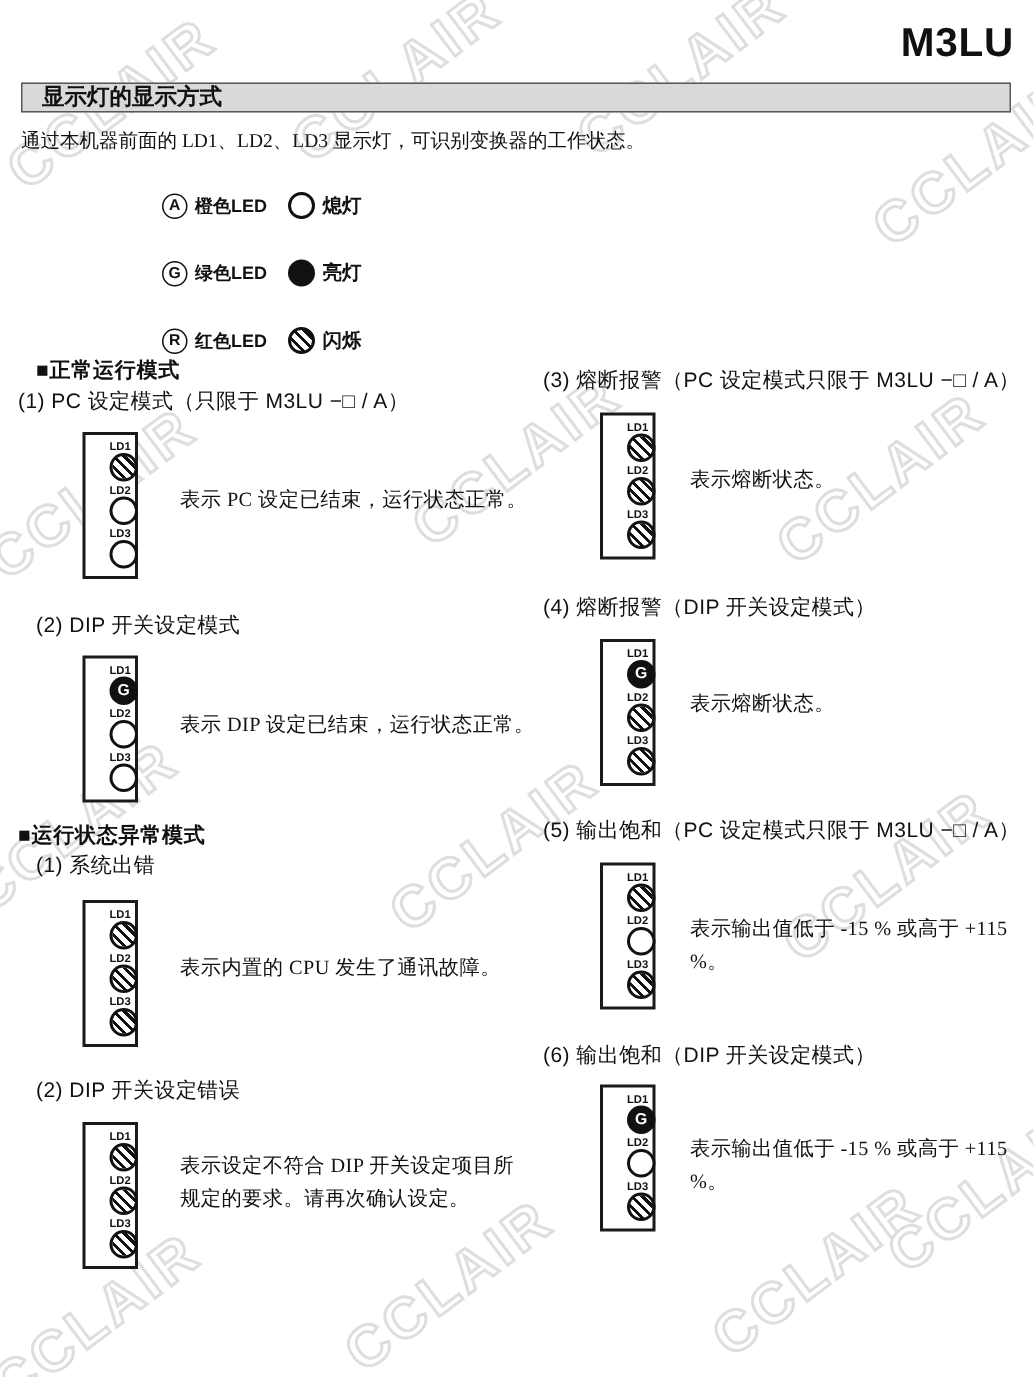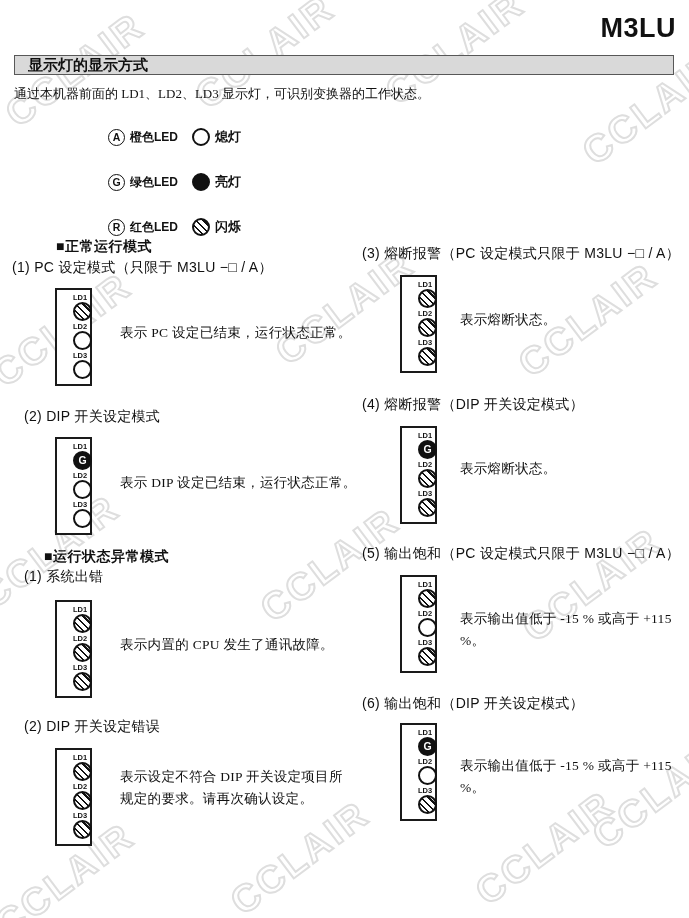--- a/index.html
+++ b/index.html
@@ -41,21 +41,21 @@
   .led-on, .led-green { background:#111; }
   .led-green { color:#fff; font-size:10.5px; font-weight:bold; text-align:center; line-height:15px; }
   .led-blink { background:repeating-linear-gradient(45deg,#111 0 2px,#fff 2px 5px); }
   
   .ledbox {
     position:absolute; width:37px; border:2px solid #1a1a1a; background:#fff;
     padding:3px 16px 4px; box-sizing:border-box; z-index:1;
   }
   .ledcell { text-align:center; margin-bottom:1px; }
   .ledcell .lbl { display:block; font-size:7.5px; font-weight:bold; line-height:9px; }
-  .grp { font-size:14px; font-weight:bold; letter-spacing:0.5px;margin-left:32px; }
+  .grp { font-size:14px; font-weight:bold; letter-spacing:0.5px; }
   .hd  { font-size:14px; letter-spacing:0.3px; }
   .desc {
     font-family:"Liberation Serif", serif; font-size:13.5px; line-height:22px;
     white-space:pre-line; letter-spacing:0.3px;
   }
 </style>
 </head>
 <body>
 
 <div class="page">

